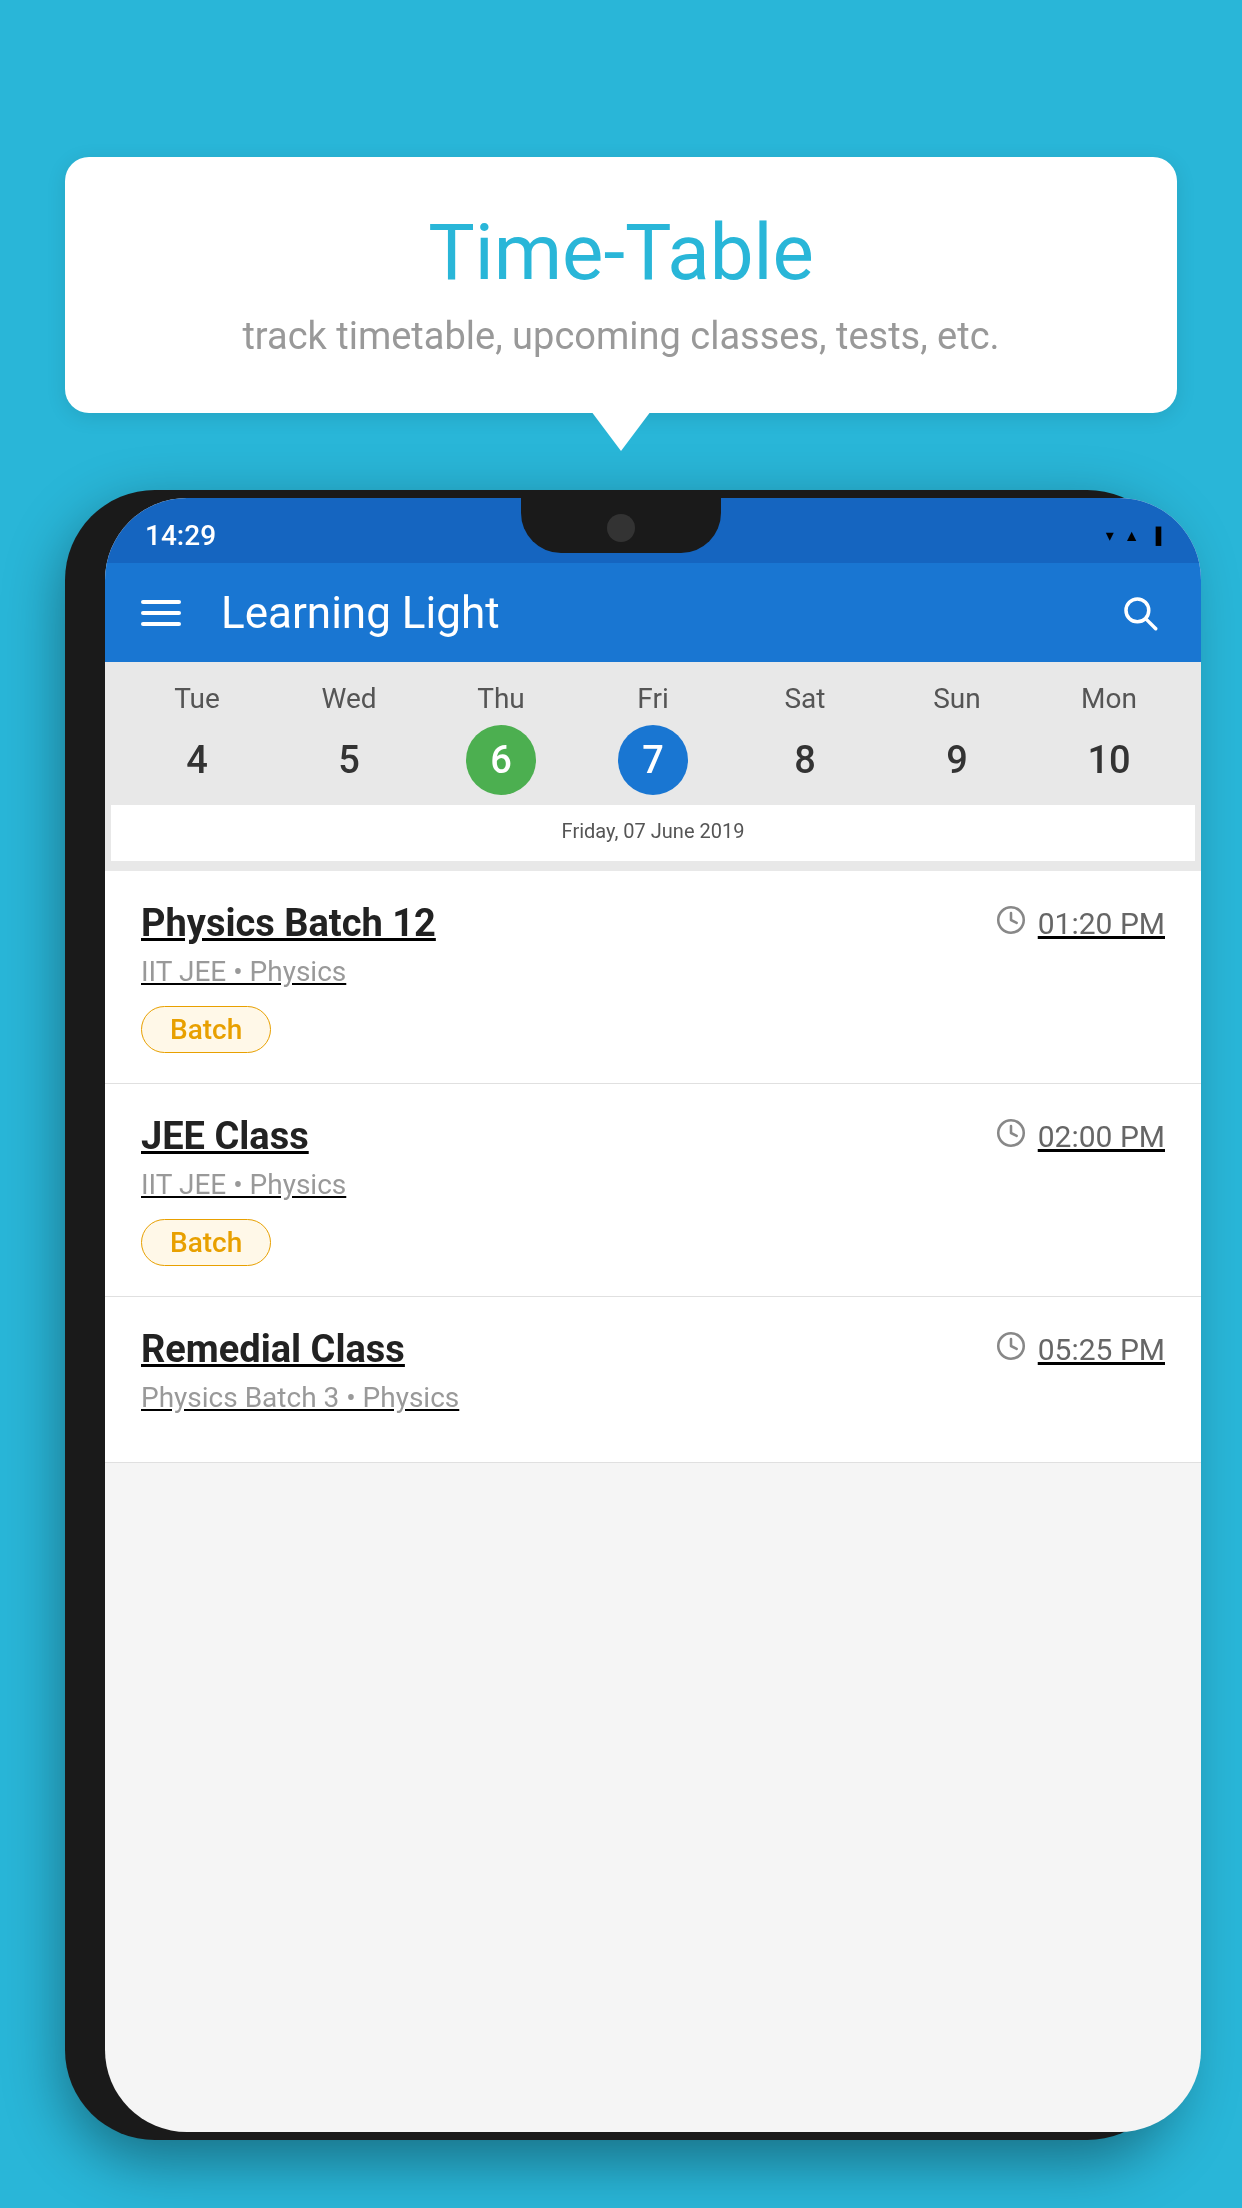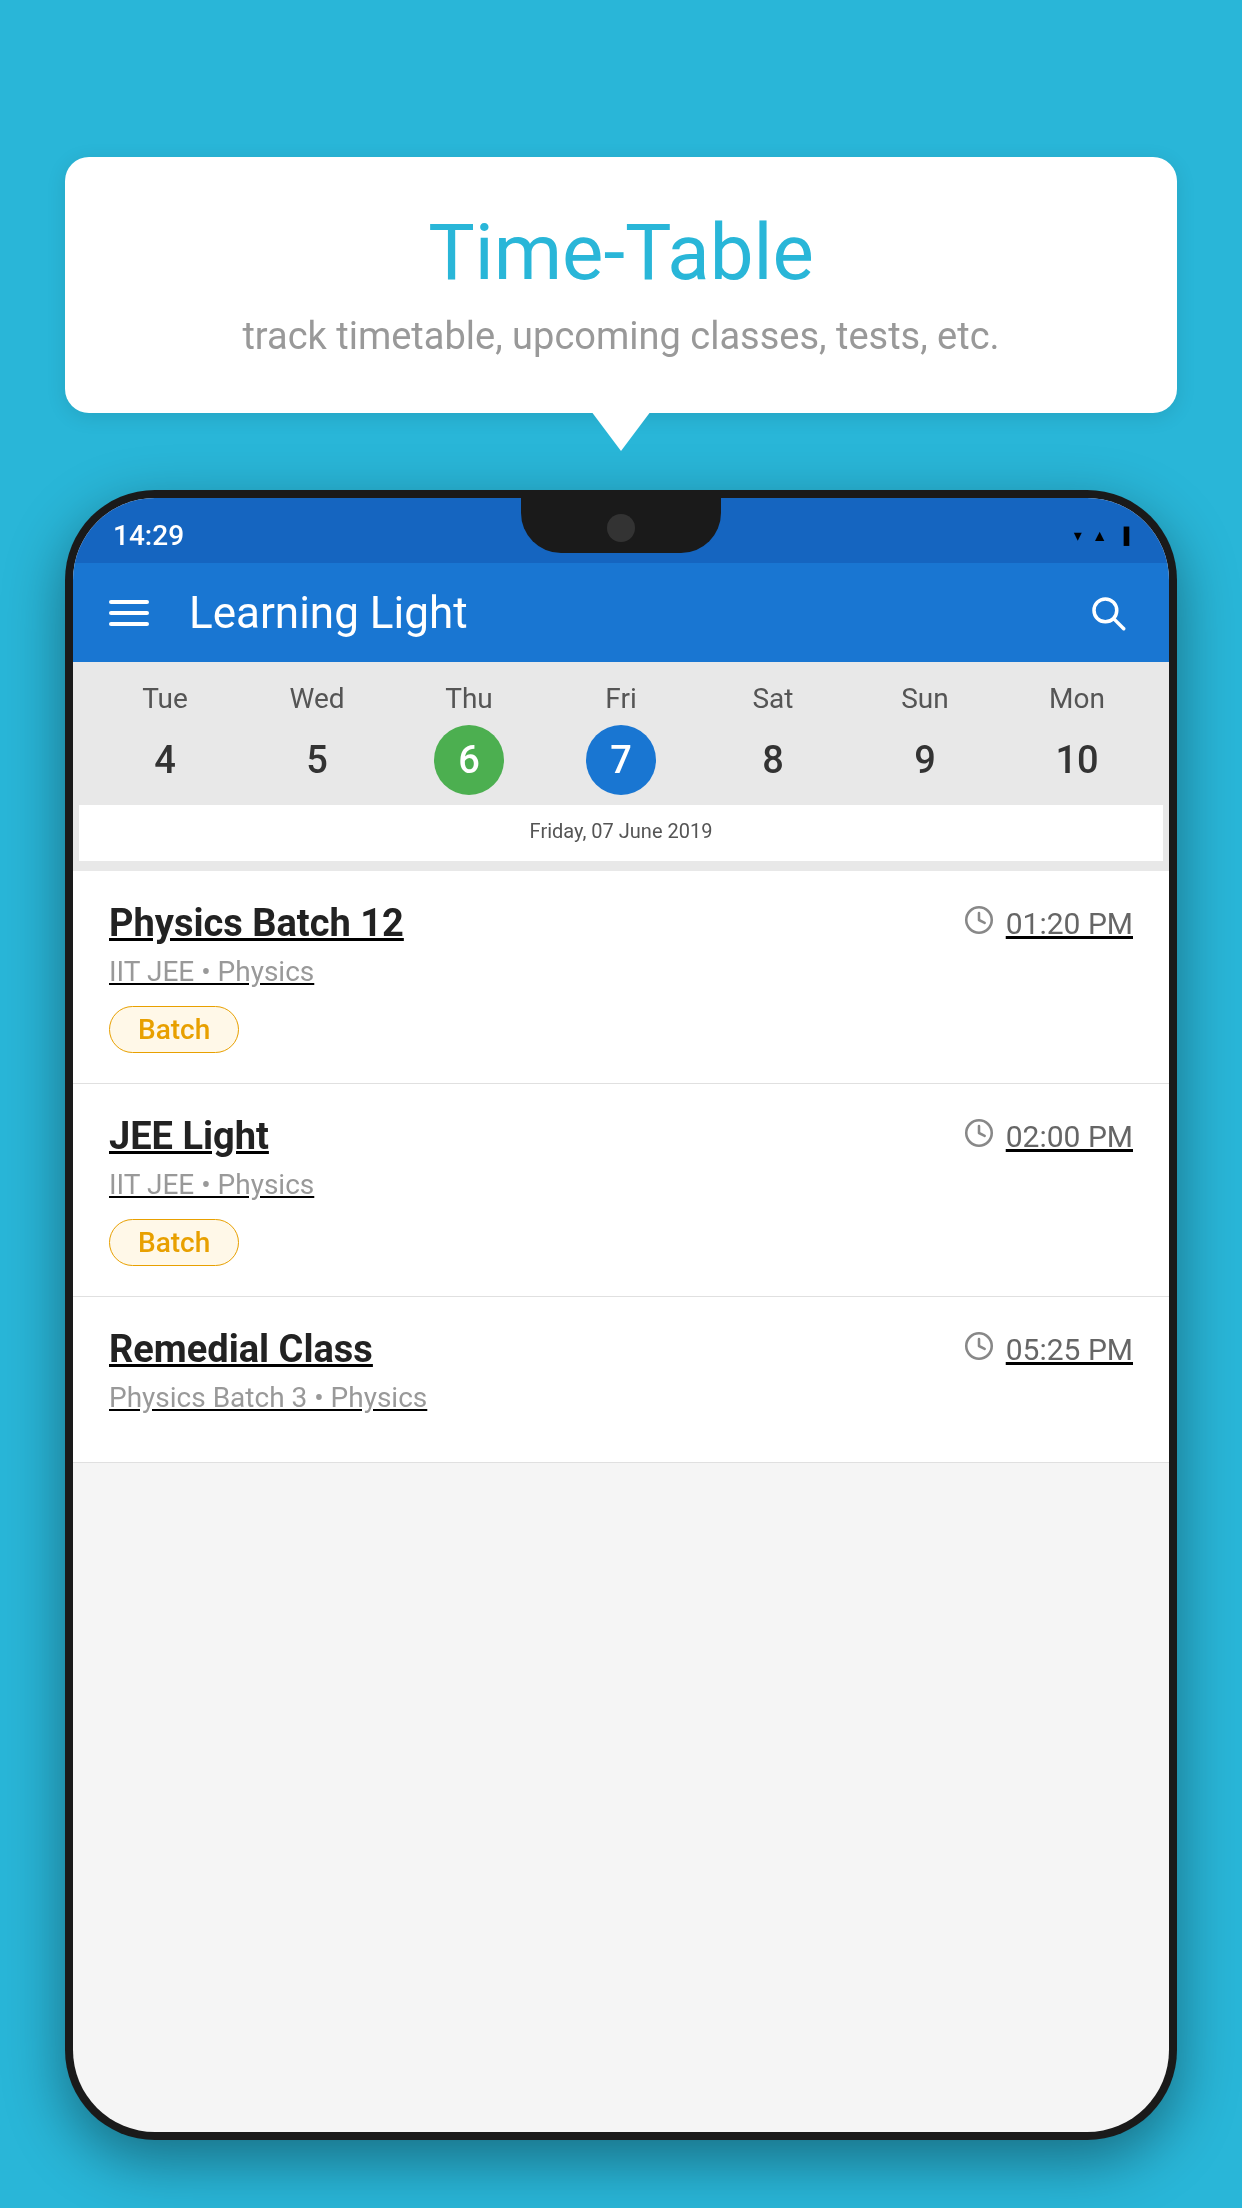--- a/index.html
+++ b/index.html
@@ -97,20 +97,21 @@
       z-index: 11;
     }
 
     .phone-screen {
       width: 100%;
       height: 100%;
       background: #f5f5f5;
       border-radius: 82px;
       overflow: hidden;
       position: relative;
+      margin-left: 32px;
     }
 
     
     .status-bar {
       background: #1565C0;
       height: 65px;
       display: flex;
       align-items: center;
       justify-content: space-between;
       padding: 0 40px;
@@ -357,21 +358,21 @@
               <div class="schedule-item-title">Physics Batch 12</div>
               <div class="schedule-item-time">
                 <span><svg width="34" height="34" viewBox="0 0 24 24" fill="none">
                     <circle cx="12" cy="12" r="9" stroke="#888" stroke-width="1.8"></circle>
                     <polyline points="12,7 12,12 16,14" stroke="#888" stroke-width="1.8" stroke-linecap="round" stroke-linejoin="round"></polyline>
                   </svg></span>
                 <span>01:20 PM</span>
               </div>
             </div><div class="schedule-item-sub">IIT JEE • Physics</div><span class="batch-badge">Batch</span></div>
           <div class="schedule-item"><div class="schedule-item-header">
-              <div class="schedule-item-title">JEE Light</div>
+              <div class="schedule-item-title">JEE Class</div>
               <div class="schedule-item-time">
                 <span><svg width="34" height="34" viewBox="0 0 24 24" fill="none">
                     <circle cx="12" cy="12" r="9" stroke="#888" stroke-width="1.8"></circle>
                     <polyline points="12,7 12,12 16,14" stroke="#888" stroke-width="1.8" stroke-linecap="round" stroke-linejoin="round"></polyline>
                   </svg></span>
                 <span>02:00 PM</span>
               </div>
             </div><div class="schedule-item-sub">IIT JEE • Physics</div><span class="batch-badge">Batch</span></div>
           <div class="schedule-item">
             <div class="schedule-item-header">

